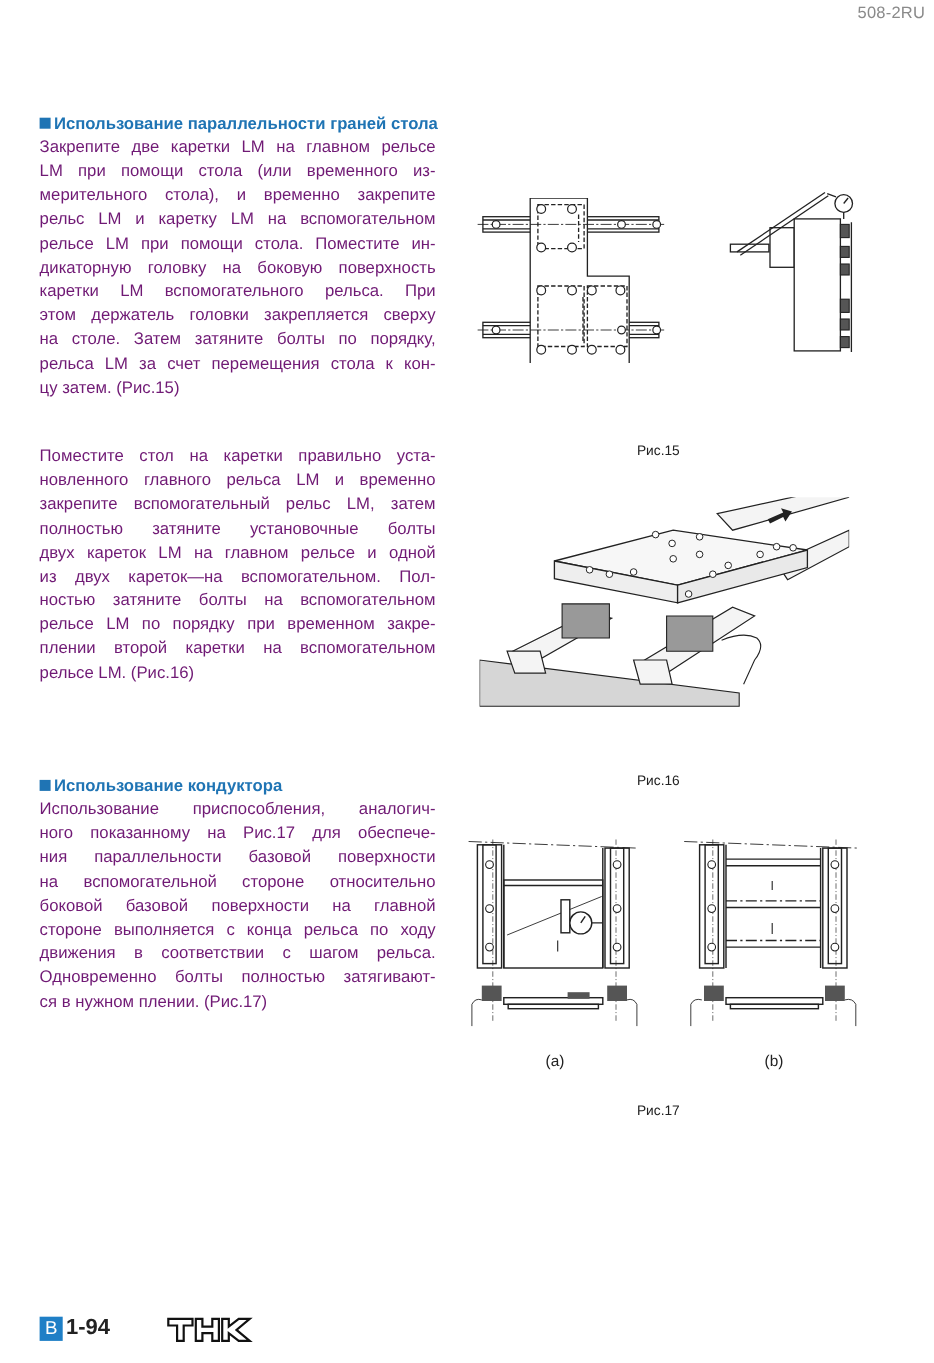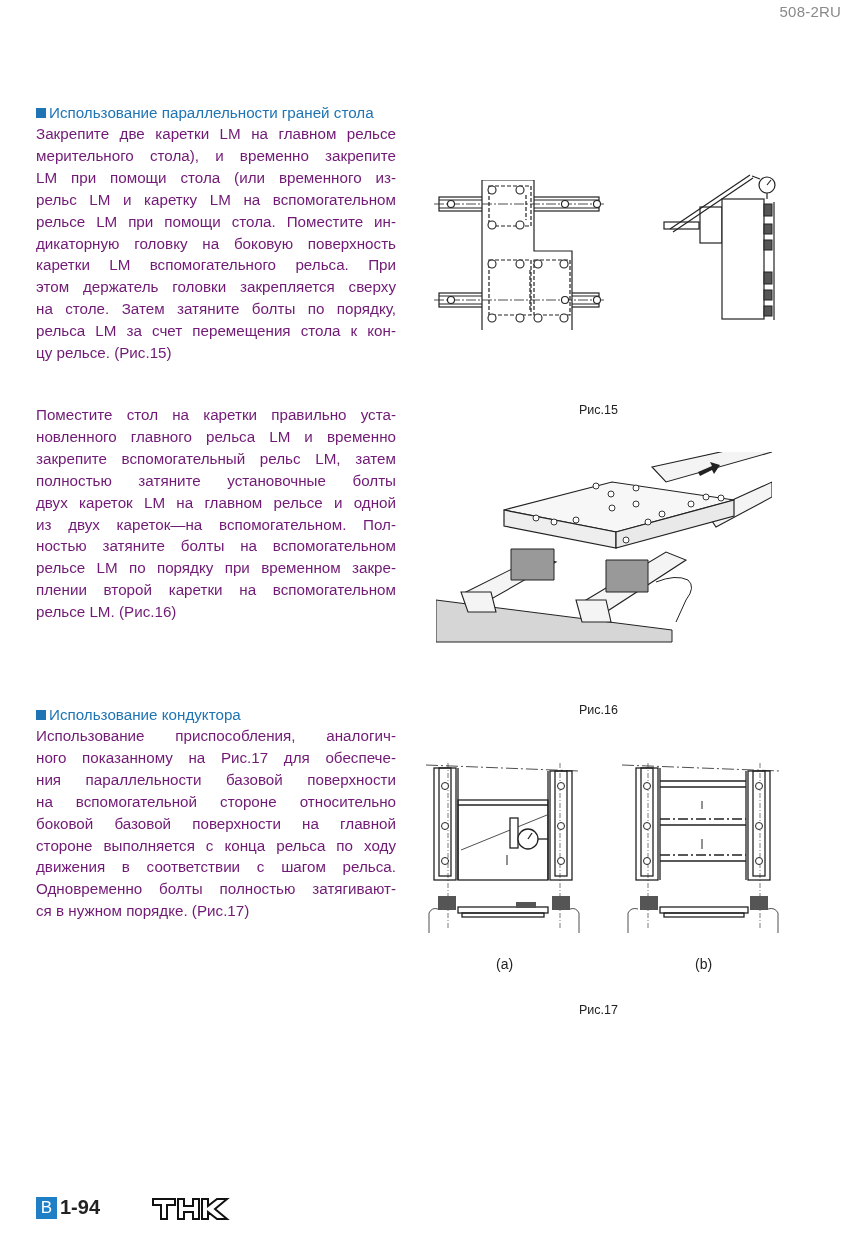--- a/index.html
+++ b/index.html
@@ -1,50 +1,50 @@
 <!DOCTYPE html>
 <html><head>
 <meta charset="utf-8">
 <style>
   html, body { margin:0; padding:0; background:#ffffff; }
   body { width:849px; height:1239px; position:relative; overflow:hidden;
          font-family:"Liberation Sans", "DejaVu Sans", sans-serif; color:#222; }
   .doc-code { position:absolute; top:3px; right:8px; font-size:15px; color:#8a8a8a; letter-spacing:0.2px; }
   .section { position:absolute; left:36px; width:360px; }
-  .sec-title { font-weight:normal; color:#1f74b4; font-size:15.2px; line-height:20px; white-space:nowrap; }
+  .sec-title { font-weight:bold; color:#1f74b4; font-size:15.2px; line-height:20px; white-space:nowrap; }
   .sec-title .bullet { display:inline-block; width:10px; height:10px; background:#1f74b4; margin-right:3px; vertical-align:0px; }
   .sec-body { font-size:15.2px; line-height:21.9px; color:#701a75; }
   .sec-body .ln { display:block; white-space:nowrap; text-align:justify; text-align-last:justify; }
   .sec-body .ln.last { text-align-last:left; }
   .fig { position:absolute; }
   .caption { position:absolute; font-size:12.5px; color:#222;margin-top:41px; }
   .footer-page { position:absolute; left:36px; top:1196px; display:flex; align-items:center; }
   .footer-page .b-box { background:#1f7fc6; color:#fff; font-size:17px; width:21px; height:22px; display:flex; align-items:center; justify-content:center; margin-right:3px; }
   .footer-page .pnum { font-weight:bold; font-size:20px; color:#222; }
   .logo { position:absolute; left:151px; top:1196px; }
 </style>
 </head>
 <body>
 
 <div class="doc-code">508-2RU</div>
 
 <div class="section" style="top:103px;">
   <div class="sec-title"><span class="bullet"></span><span>Использование параллельности граней стола</span></div>
   <div class="sec-body">
     <span class="ln">Закрепите две каретки LM на главном рельсе</span>
+    <span class="ln">LM при помощи стола (или временного из-</span>
     <span class="ln">мерительного стола), и временно закрепите</span>
-    <span class="ln">LM при помощи стола (или временного из-</span>
     <span class="ln">рельс LM и каретку LM на вспомогательном</span>
     <span class="ln">рельсе LM при помощи стола. Поместите ин-</span>
     <span class="ln">дикаторную головку на боковую поверхность</span>
     <span class="ln">каретки LM вспомогательного рельса. При</span>
     <span class="ln">этом держатель головки закрепляется сверху</span>
     <span class="ln">на столе. Затем затяните болты по порядку,</span>
     <span class="ln">рельса LM за счет перемещения стола к кон-</span>
-    <span class="ln last">цу рельсе. (Рис.15)</span>
+    <span class="ln last">цу затем. (Рис.15)</span>
   </div>
 </div>
 
 <svg class="fig" style="left:434px; top:180px;" width="170" height="150" viewBox="0 0 170 150">
   <g stroke="#222" fill="none" stroke-width="1.2">
     <rect x="5" y="17" width="160" height="14"></rect>
     <line x1="5" y1="20" x2="165" y2="20"></line>
     <line x1="5" y1="28" x2="165" y2="28"></line>
     <rect x="5" y="113" width="160" height="14"></rect>
     <line x1="5" y1="116" x2="165" y2="116"></line>
@@ -163,21 +163,21 @@
   <div class="sec-title"><span class="bullet"></span><span>Использование кондуктора</span></div>
   <div class="sec-body">
     <span class="ln">Использование приспособления, аналогич-</span>
     <span class="ln">ного показанному на Рис.17 для обеспече-</span>
     <span class="ln">ния параллельности базовой поверхности</span>
     <span class="ln">на вспомогательной стороне относительно</span>
     <span class="ln">боковой базовой поверхности на главной</span>
     <span class="ln">стороне выполняется с конца рельса по ходу</span>
     <span class="ln">движения в соответствии с шагом рельса.</span>
     <span class="ln">Одновременно болты полностью затягивают-</span>
-    <span class="ln last">ся в нужном порядке. (Рис.17)</span>
+    <span class="ln last">ся в нужном плении. (Рис.17)</span>
   </div>
 </div>
 
 <svg class="fig" style="left:424px; top:763px;" width="160" height="170" viewBox="0 0 160 170">
   <g stroke="#222" fill="none" stroke-width="1.3">
     <line x1="2" y1="2" x2="155" y2="8" stroke-dasharray="12 3 2 3" stroke-width="0.8"></line>
     <rect x="10" y="5" width="22" height="112"></rect>
       <rect x="15" y="5" width="12" height="108"></rect>
     <rect x="126" y="8" width="22" height="109"></rect>
       <rect x="131" y="8" width="12" height="105"></rect>

